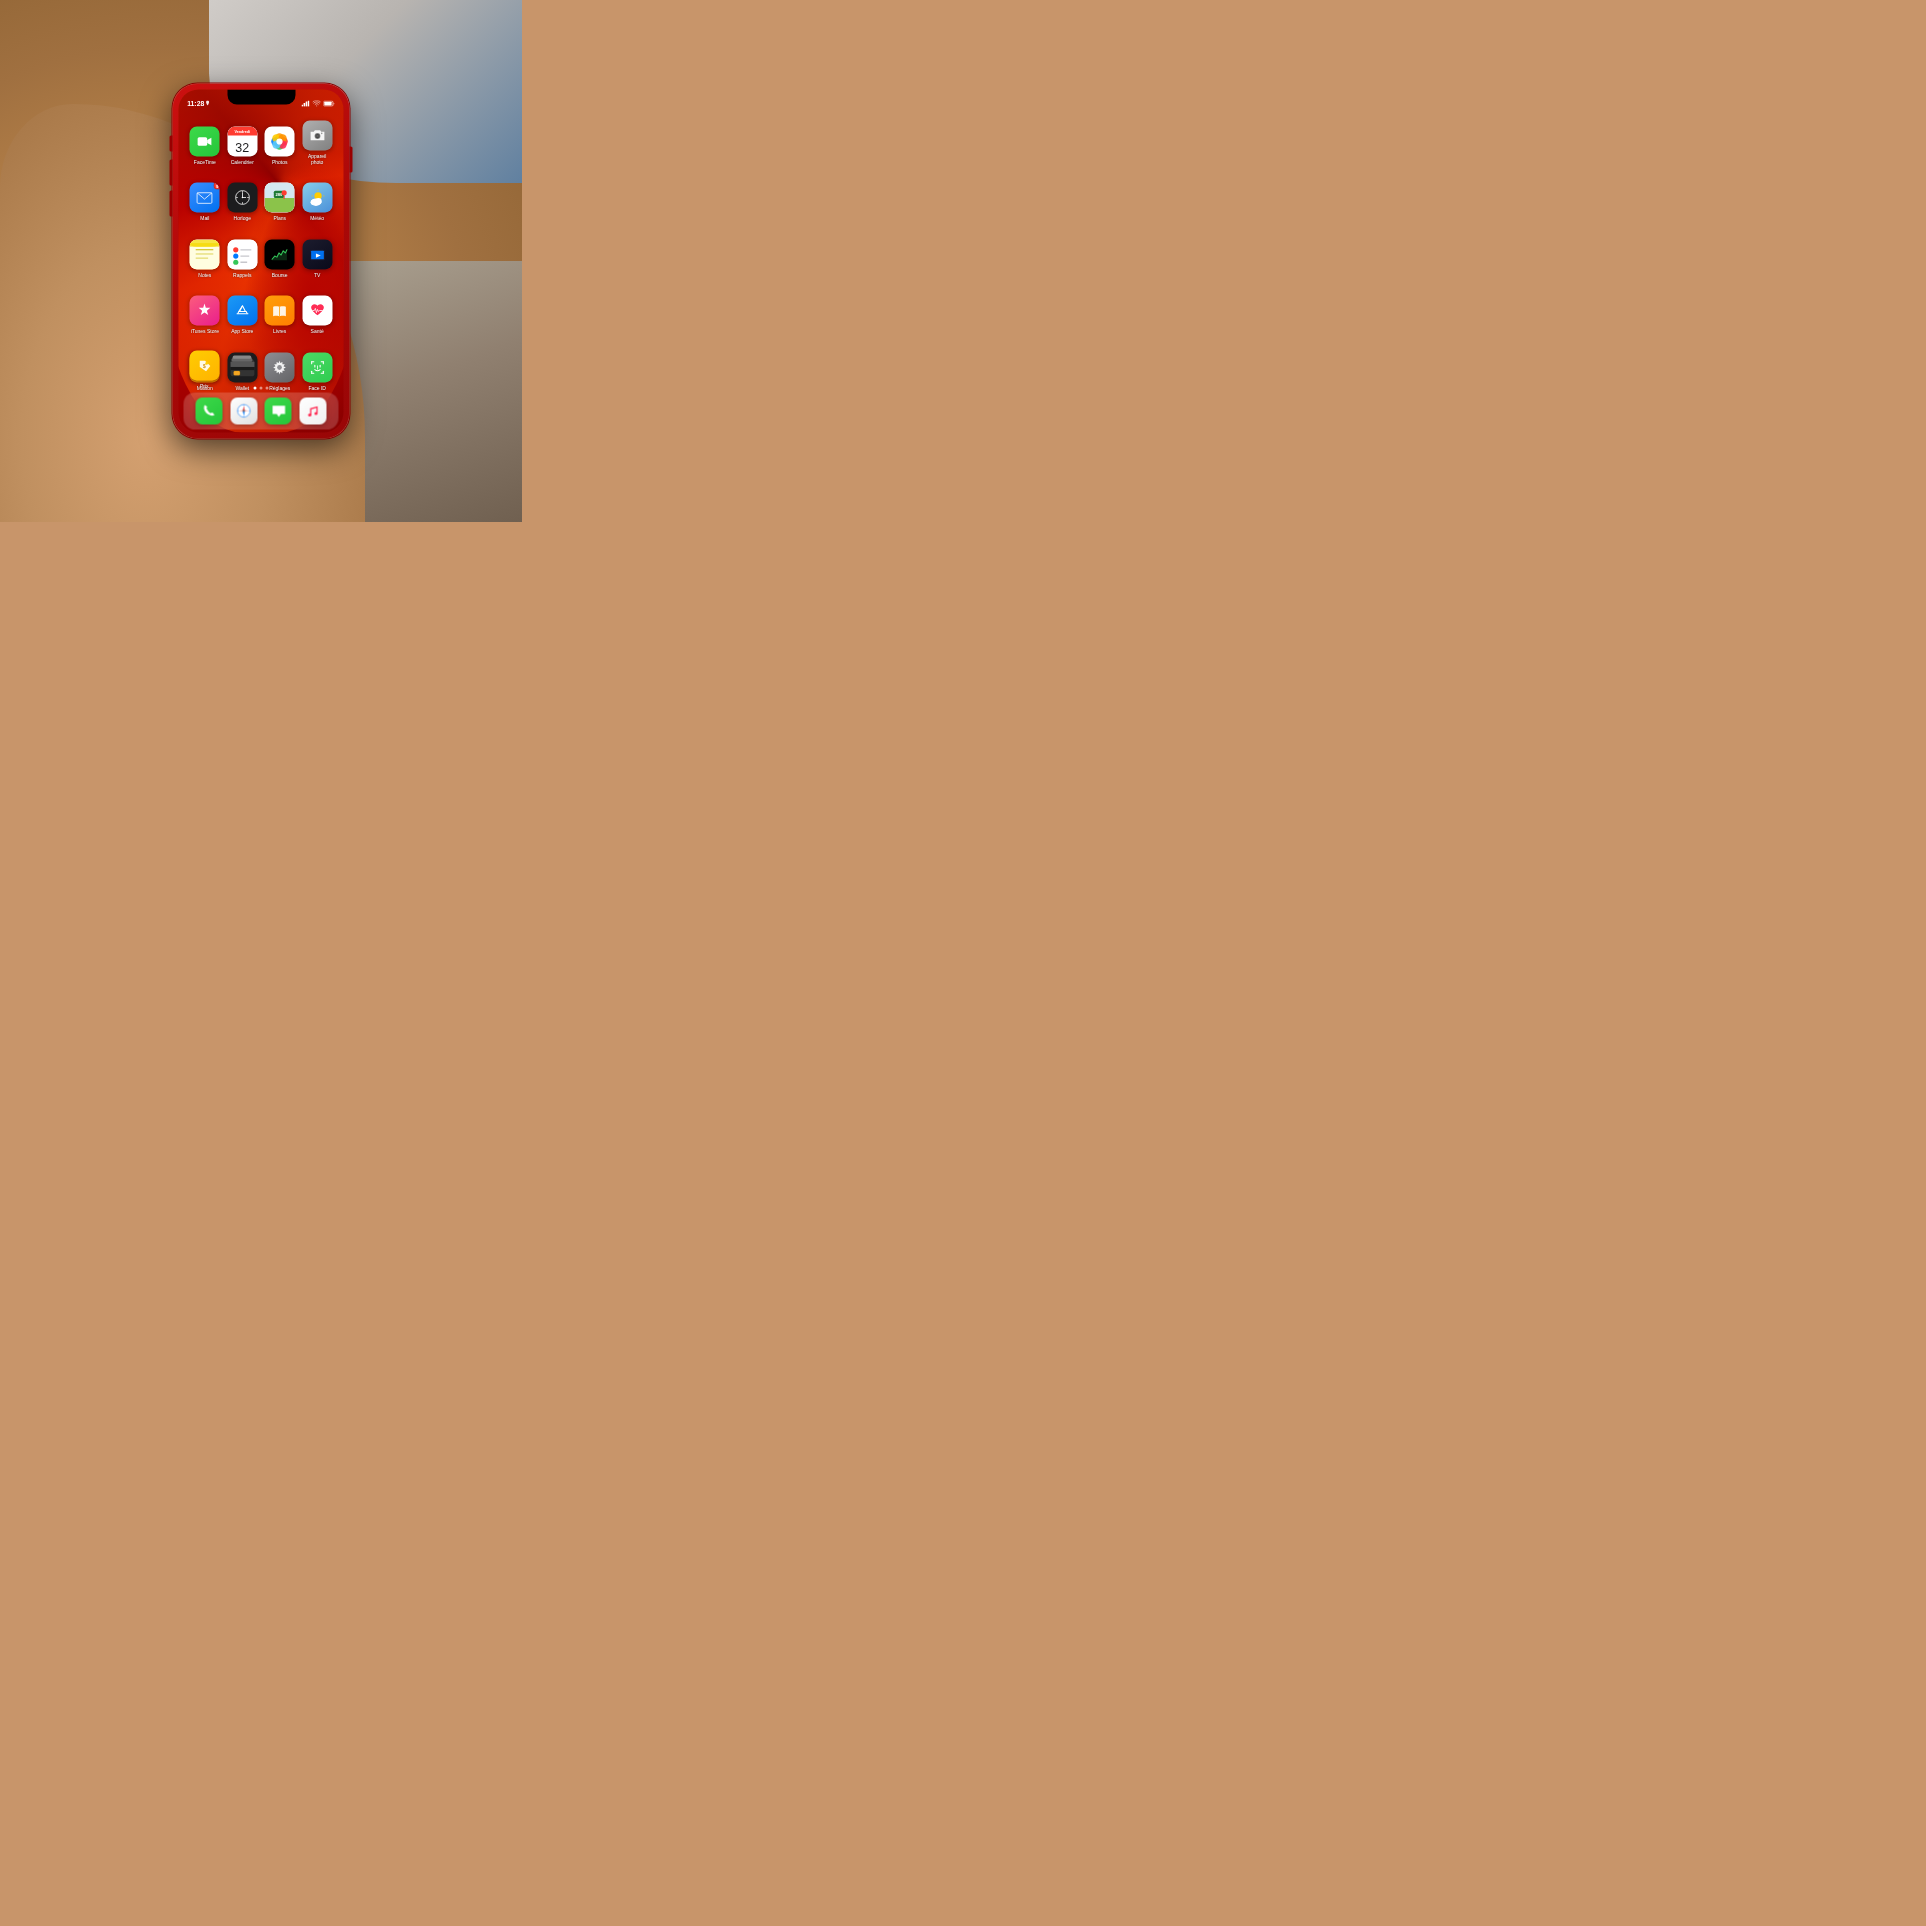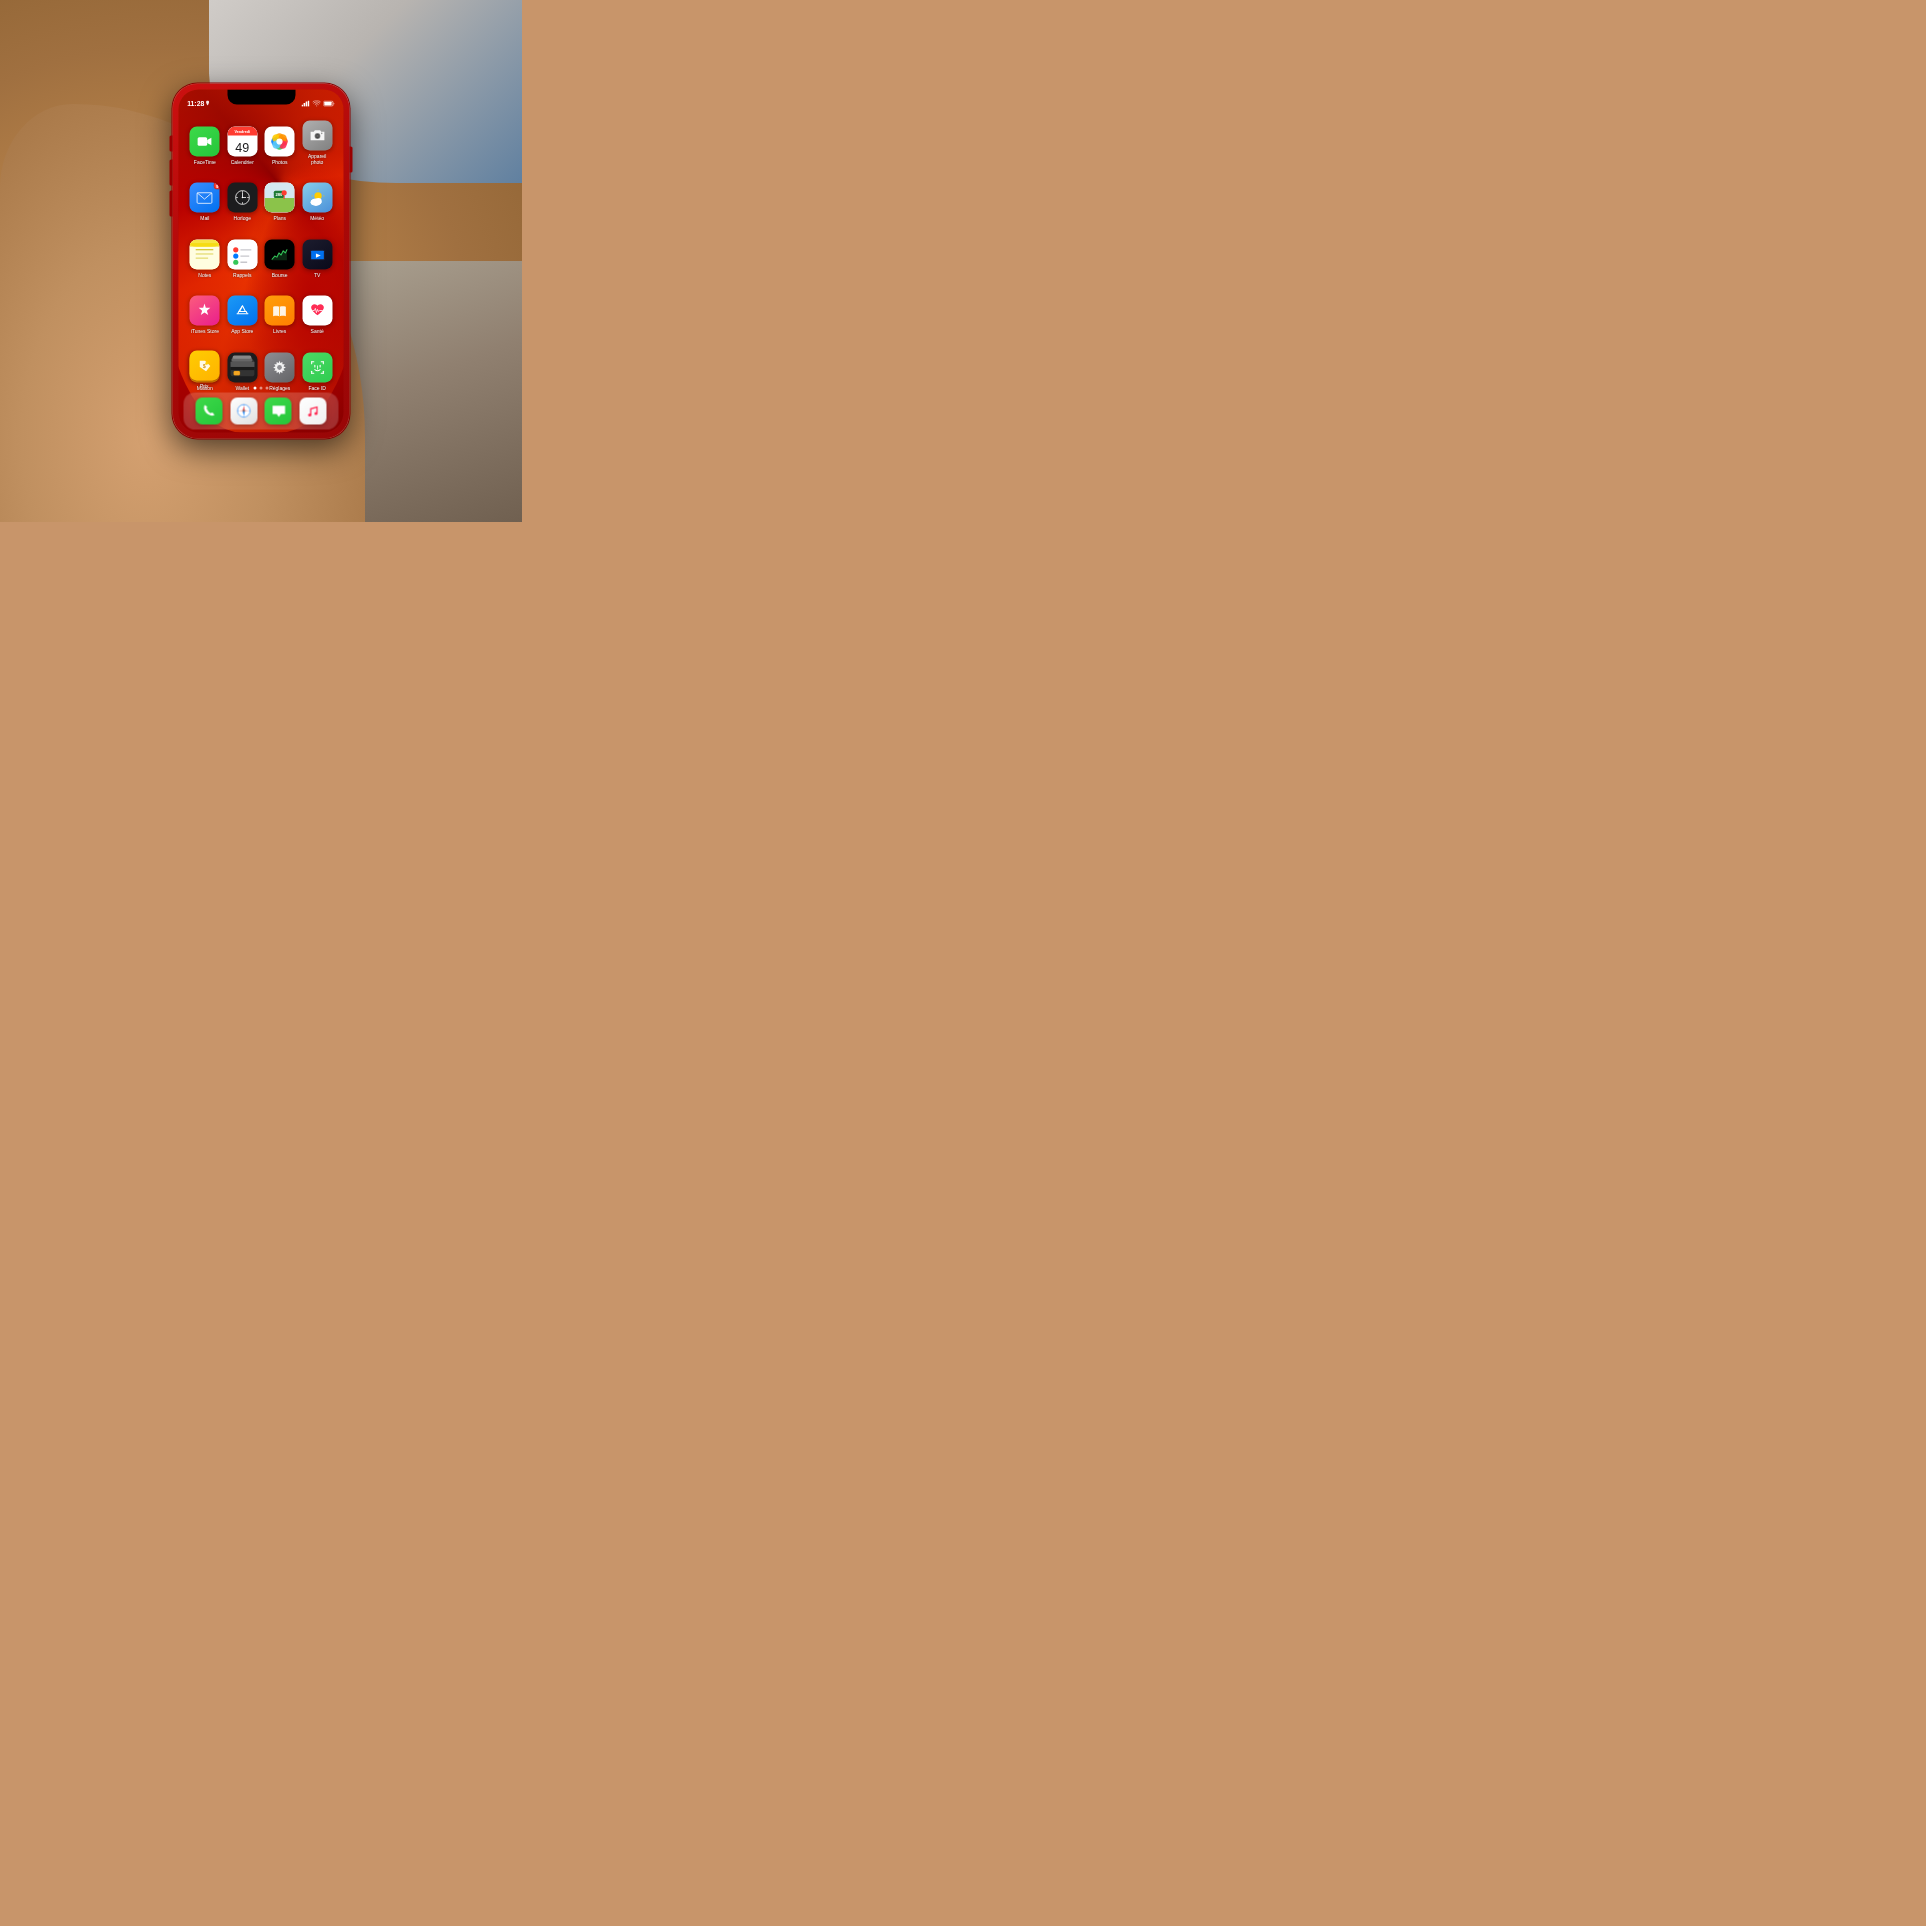--- a/index.html
+++ b/index.html
@@ -474,21 +474,21 @@
               <rect x="4" y="9" width="18" height="16" rx="3" fill="white"></rect>
               <polygon points="22,14 30,10 30,24 22,20" fill="white"></polygon>
             </svg>
           </div>
           <span class="app-label">FaceTime</span>
         </div>
 
         <div class="app-item">
           <div class="app-icon icon-calendar">
             <div class="cal-header">Vendredi</div>
-            <div class="cal-date">49</div>
+            <div class="cal-date">32</div>
           </div>
           <span class="app-label">Calendrier</span>
         </div>
 
         <div class="app-item">
           <div class="app-icon icon-photos" style="background: white;">
             <svg viewBox="0 0 58 58" width="30" height="30">
 
               <circle cx="29" cy="21" r="8" fill="#ff9f0a" opacity="0.9"></circle>
               <circle cx="37" cy="29" r="8" fill="#ff3b30" opacity="0.9"></circle>

